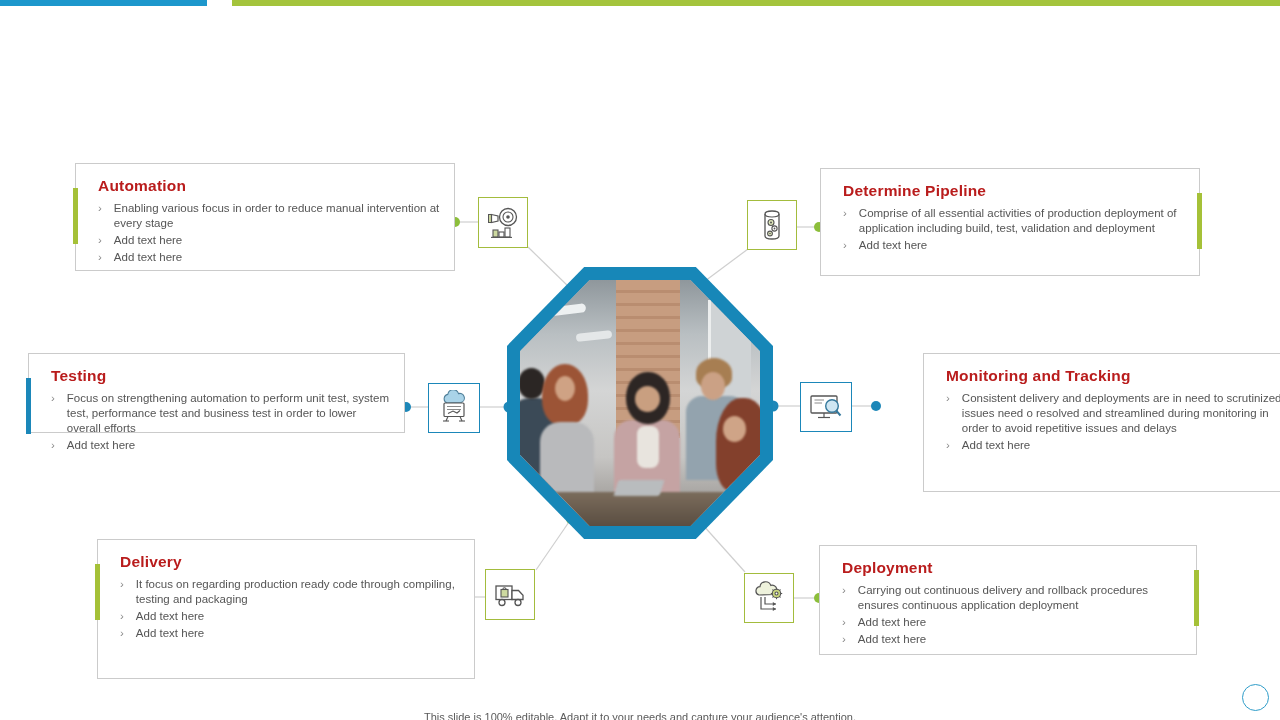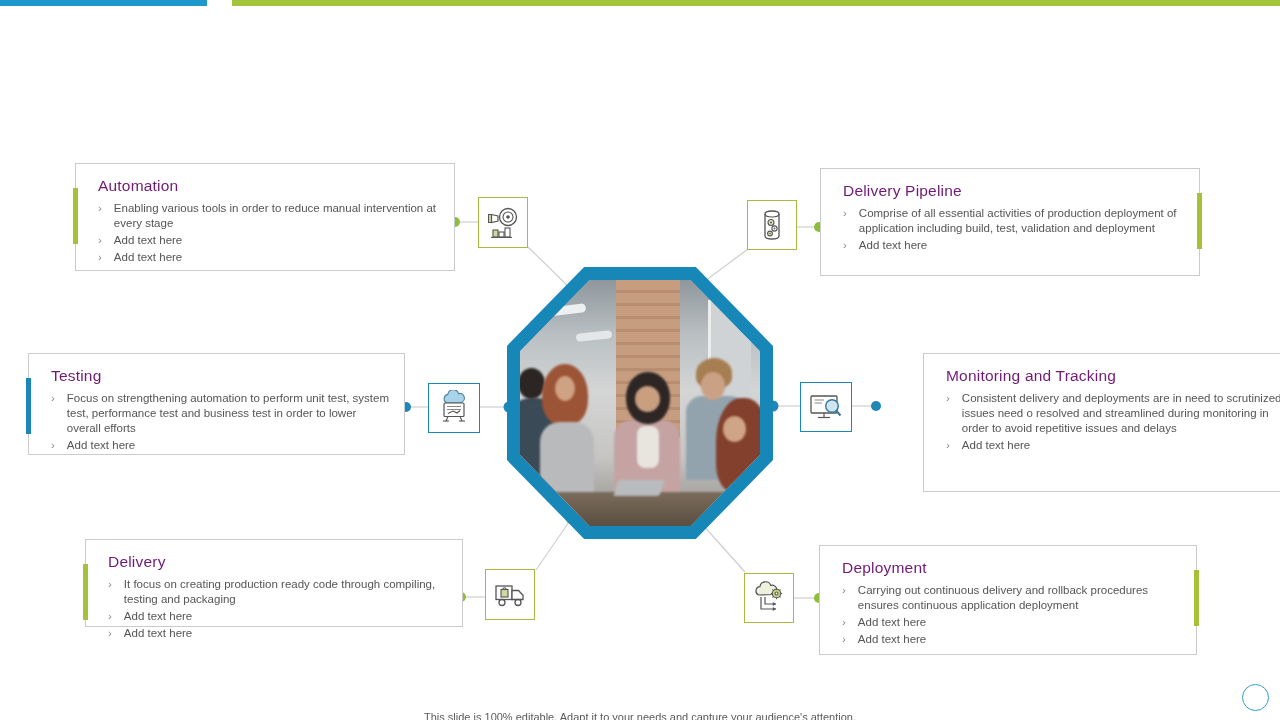--- a/index.html
+++ b/index.html
@@ -14,35 +14,35 @@
   .title{position:absolute;left:30px;top:22px;font-size:35px;font-weight:400;color:#3d3d3d;
          letter-spacing:0.3px;white-space:nowrap;}
   .subtitle{position:absolute;left:31px;top:84px;width:1190px;font-size:11.5px;color:#565656;}
 
   
   .connectors{position:absolute;left:0;top:0;}
 
   
   .card{position:absolute;background:#fff;border:1px solid #cbcbcb;box-sizing:border-box;
         padding:13px 12px 8px 22px;}
-  .card h2{margin:0 0 6px 0;font-size:15.5px;font-weight:400;color:#701a75;letter-spacing:0.2px;}
+  .card h2{margin:0 0 6px 0;font-size:15.5px;font-weight:700;color:#b91c1c;letter-spacing:0.2px;}
   .card ul{list-style:none;margin:0;padding:0;}
   .card li{display:flex;gap:12px;font-size:11.5px;color:#555;line-height:1.3;margin-bottom:2px;}
   .card .mk{color:#8a8a8a;flex:0 0 auto;}
   .accent{position:absolute;width:5px;height:56px;top:24px;}
   .accent.green{background:#a5c138;}
   .accent.blue{background:#1b87b9;}
   .accent.aleft{left:-3px;}
   .accent.aright{right:-3px;}
 
   .card.automation{left:75px;top:163px;width:380px;height:108px;}
   .card.pipeline{left:820px;top:168px;width:380px;height:108px;}
-  .card.testing{left:28px;top:353px;width:377px;height:102px;}
+  .card.testing{left:28px;top:353px;width:377px;height:80px;}
   .card.monitoring{left:876px;top:353px;width:377px;height:139px;margin-left:47px;}
-  .card.delivery{left:85px;top:539px;width:378px;height:88px;}
+  .card.delivery{left:97px;top:539px;width:378px;height:140px;}
   .card.deployment{left:819px;top:545px;width:378px;height:110px;}
 
   
   .iconbox{position:absolute;width:50px;height:50px;background:#fff;border:1.5px solid;
            box-sizing:border-box;display:flex;align-items:center;justify-content:center;}
   .iconbox.green{border-color:#a3bc3d;}
   .iconbox.blue{border-color:#1b87b9;}
   .ib-automation{left:478px;top:197px;height:51px;}
   .ib-pipeline{left:747px;top:200px;}
   .ib-testing{left:428px;top:383px;width:52px;}
@@ -130,36 +130,36 @@
         <circle cx="773" cy="406" r="5.5"></circle>
     </g>
   </svg>
 
   <div class="card automation">
     <span class="accent green aleft"></span>
     <h2>Automation</h2>
     <ul>
       <li>
           <span class="mk">›</span>
-          <span>Enabling various tools in order to reduce manual intervention at every stage</span>
+          <span>Enabling various focus in order to reduce manual intervention at every stage</span>
         </li>
       <li>
           <span class="mk">›</span>
           <span>Add text here</span>
         </li>
       <li>
           <span class="mk">›</span>
           <span>Add text here</span>
         </li>
     </ul>
   </div>
 
   <div class="card pipeline">
     <span class="accent green aright"></span>
-    <h2>Delivery Pipeline</h2>
+    <h2>Determine Pipeline</h2>
     <ul>
       <li>
           <span class="mk">›</span>
           <span>Comprise of all essential activities of production deployment of application including build, test, validation and deployment</span>
         </li>
       <li>
           <span class="mk">›</span>
           <span>Add text here</span>
         </li>
     </ul>
@@ -194,21 +194,21 @@
         </li>
     </ul>
   </div>
 
   <div class="card delivery">
     <span class="accent green aleft"></span>
     <h2>Delivery</h2>
     <ul>
       <li>
           <span class="mk">›</span>
-          <span>It focus on creating production ready code through compiling, testing and packaging</span>
+          <span>It focus on regarding production ready code through compiling, testing and packaging</span>
         </li>
       <li>
           <span class="mk">›</span>
           <span>Add text here</span>
         </li>
       <li>
           <span class="mk">›</span>
           <span>Add text here</span>
         </li>
     </ul>

